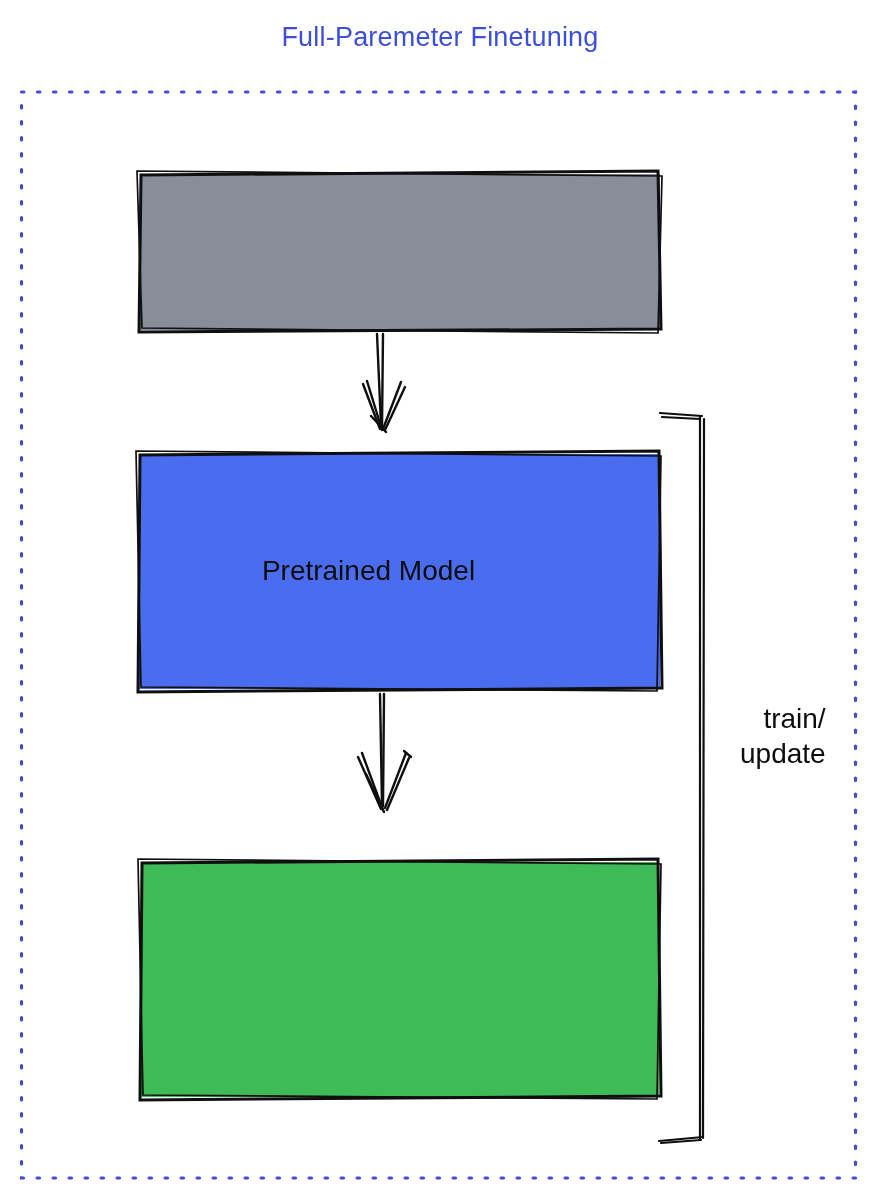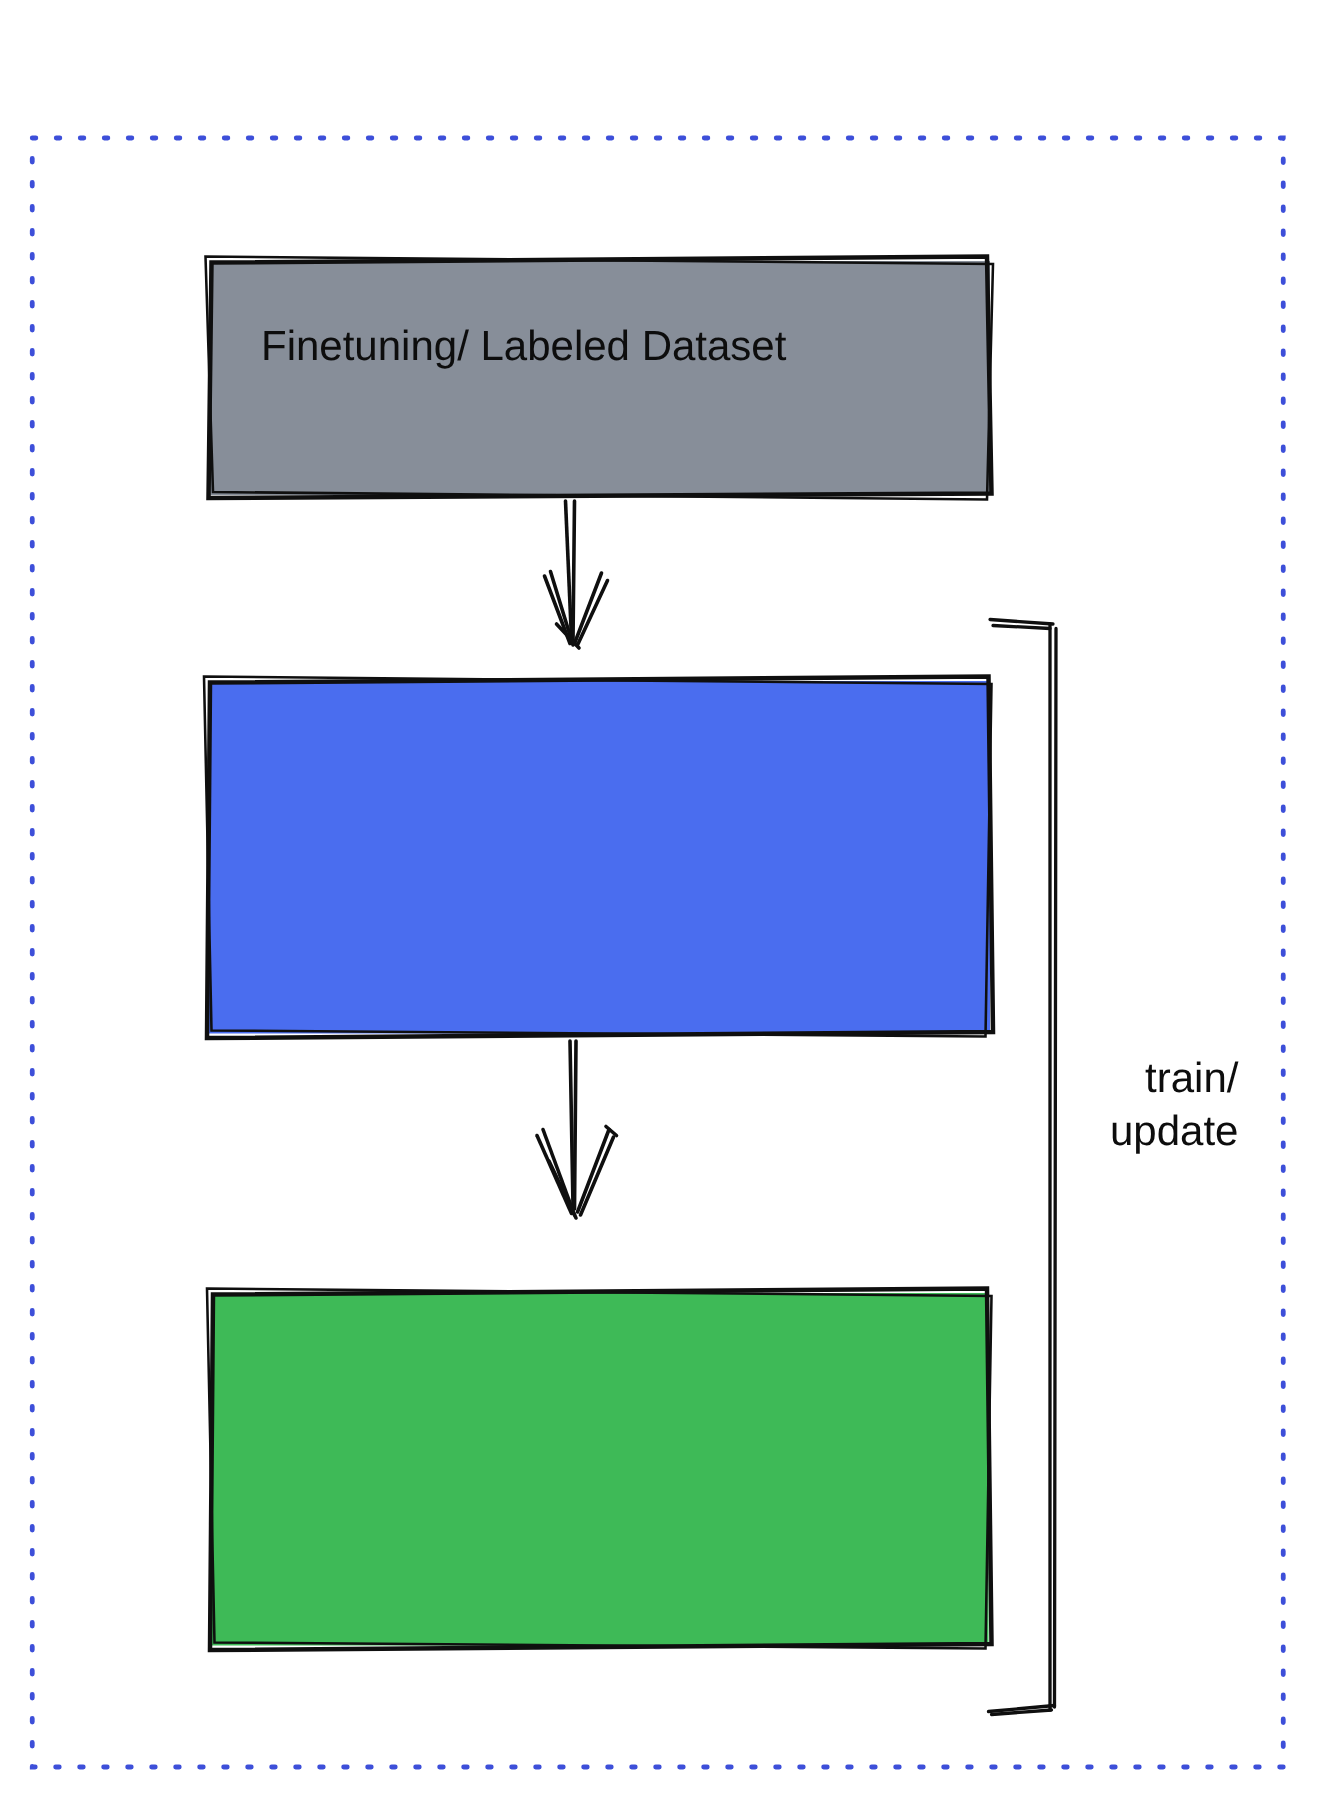--- a/index.html
+++ b/index.html
@@ -75,20 +75,21 @@
     line-height: 35px;
     color: #0d0d0d;
     text-align: right;
   }
 </style>
 </head>
 <body>
 
 <div class="canvas">
 
+  <div class="page-title" style="color: rgb(61, 79, 217);">Full-Paremeter Finetuning</div>
 
   <svg class="diagram-svg" viewBox="0 0 880 1200" xmlns="http://www.w3.org/2000/svg">
 
     <rect x="21.5" y="92" width="834" height="1086" fill="none" stroke-width="3.2" stroke-dasharray="2.4 13.6" stroke-linecap="round" stroke="#3D4FD9"></rect>
 
     <g stroke="#0F0F0F">
       <rect x="140" y="174" width="520" height="156" stroke="none" fill="#878E99"></rect>
       <path d="M 141,175 L 658,171 L 661,329 L 139,332 Z" fill="none" stroke-width="3"></path>
       <path d="M 137,171 L 662,176 L 658,333 L 142,328 Z" fill="none" stroke-width="1.7"></path>
     </g>
@@ -129,22 +130,24 @@
     <g fill="none" stroke-width="2.2" stroke-linecap="round" stroke="#0F0F0F">
       <path d="M 660,413 L 702,416"></path>
       <path d="M 662,417 L 700,419"></path>
       <path d="M 700,416 L 700,1140"></path>
       <path d="M 704,419 L 703,1138"></path>
       <path d="M 659,1141 L 703,1137"></path>
       <path d="M 661,1143 L 701,1140"></path>
     </g>
   </svg>
 
-  <div class="box-label dataset-label">Finetuning/ Labeled Dataset</div>
 
+  <div class="box-label pretrained-label">
+    <span>Pretrained Model</span>
+  </div>
 
 
   <div class="bracket-label">
     <div>train/</div>
     <div>update</div>
   </div>
 
 </div>
 
 </body></html>

